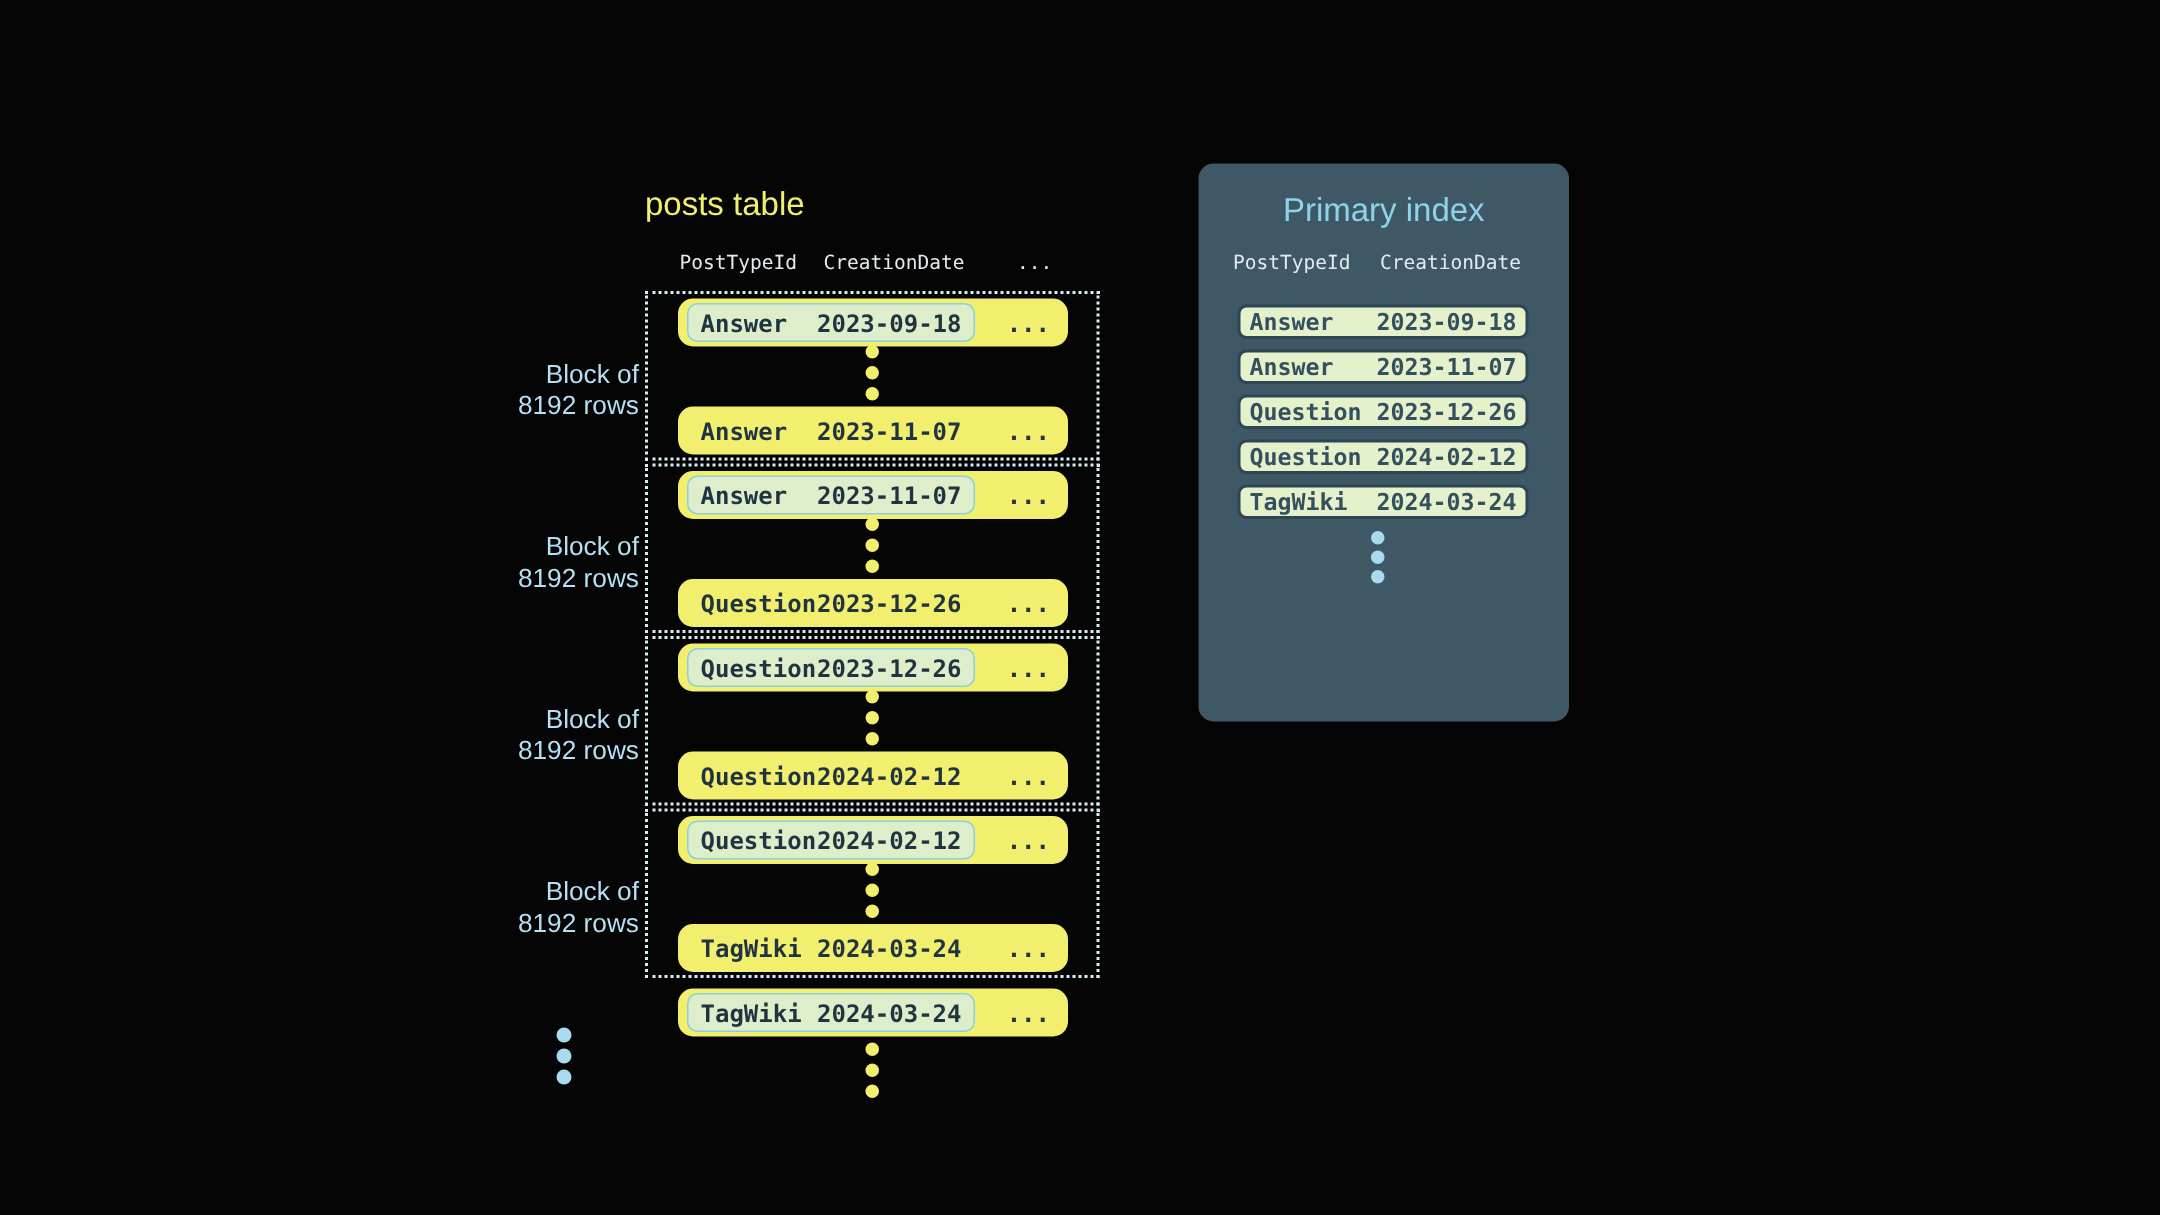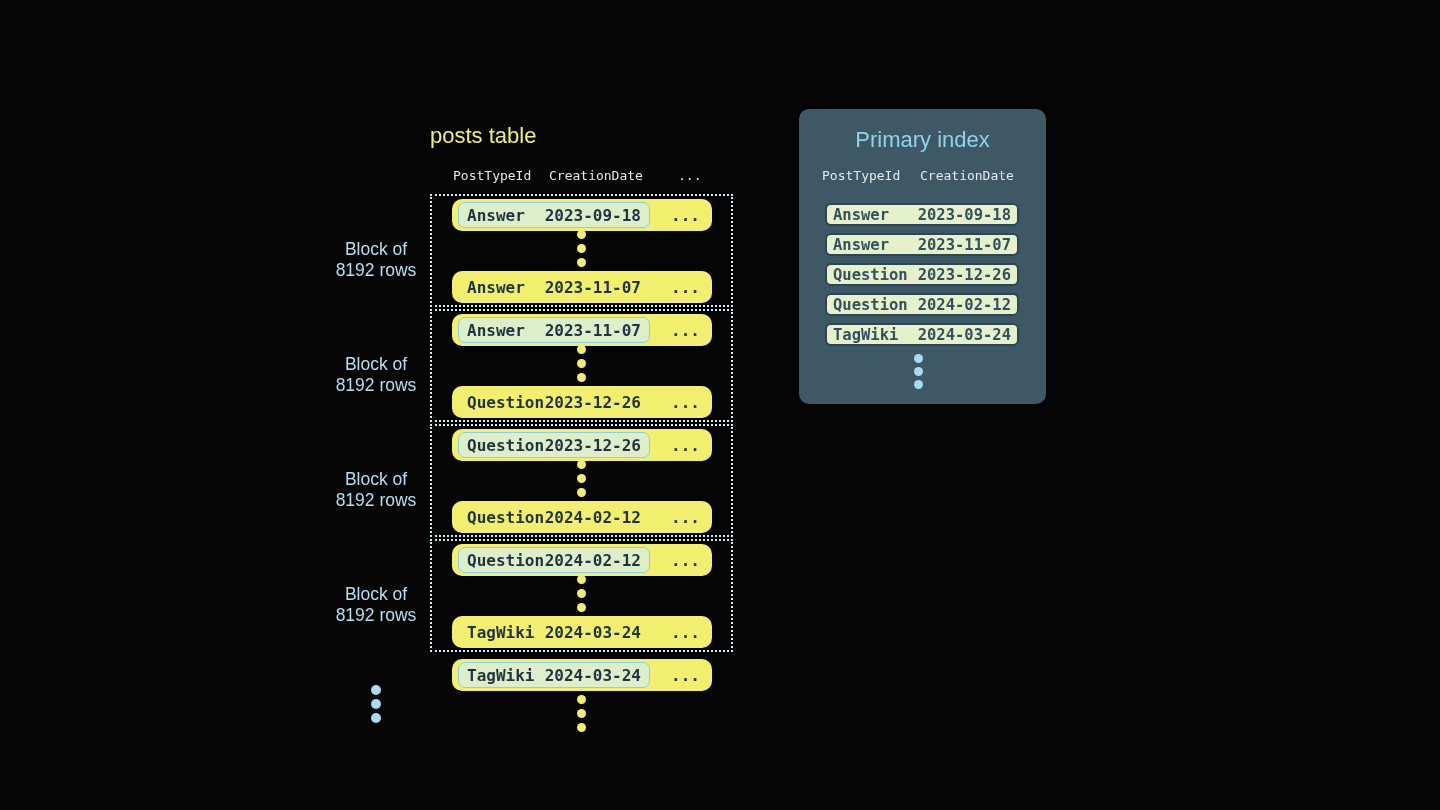--- a/index.html
+++ b/index.html
@@ -54,24 +54,24 @@
   .vdots.yellow i{background:var(--yellow-dot);}
   .vdots.blue i{background:var(--blue-dot);}
   .block .vdots{left:145px;top:34px;}
   .tail-dots{left:577px;top:695px;}
   .left-dots{left:371px;top:685px;gap:4px;}
   .left-dots i{width:10px;height:10px;}
 
   .blabel{position:absolute;left:326px;width:100px;text-align:center;
     font-family:"Liberation Sans",sans-serif;font-size:17.5px;line-height:21px;color:var(--label-blue);}
   .l0{top:239px}.l1{top:354px}.l2{top:469px}.l3{top:584px}
-  .blabel span{display:block;}
+  .blabel span{display:block;text-align:right;}
 
   
-  .panel{position:absolute;left:799px;top:109px;width:247px;height:295px;
+  .panel{position:absolute;left:799px;top:109px;width:247px;height:372px;
     background:var(--panel-bg);border-radius:10px;}
   .px-title{position:absolute;top:17px;left:0;width:100%;text-align:center;
     font-family:"Liberation Sans",sans-serif;font-size:22px;font-weight:500;line-height:28px;
     color:var(--panel-title-blue);}
   .px-headers{position:absolute;top:59px;left:0;width:100%;height:16px;
     font-family:"DejaVu Sans Mono",monospace;font-size:13px;font-weight:500;color:var(--header-text);}
   .px-h1{position:absolute;left:23px;} .px-h2{position:absolute;left:121px;}
   .xrow{position:absolute;left:26px;width:194px;height:23px;
     background:var(--index-row-fill);border:2px solid var(--index-row-border);border-radius:6px;
     display:flex;align-items:center;justify-content:space-between;padding:0 6px;

